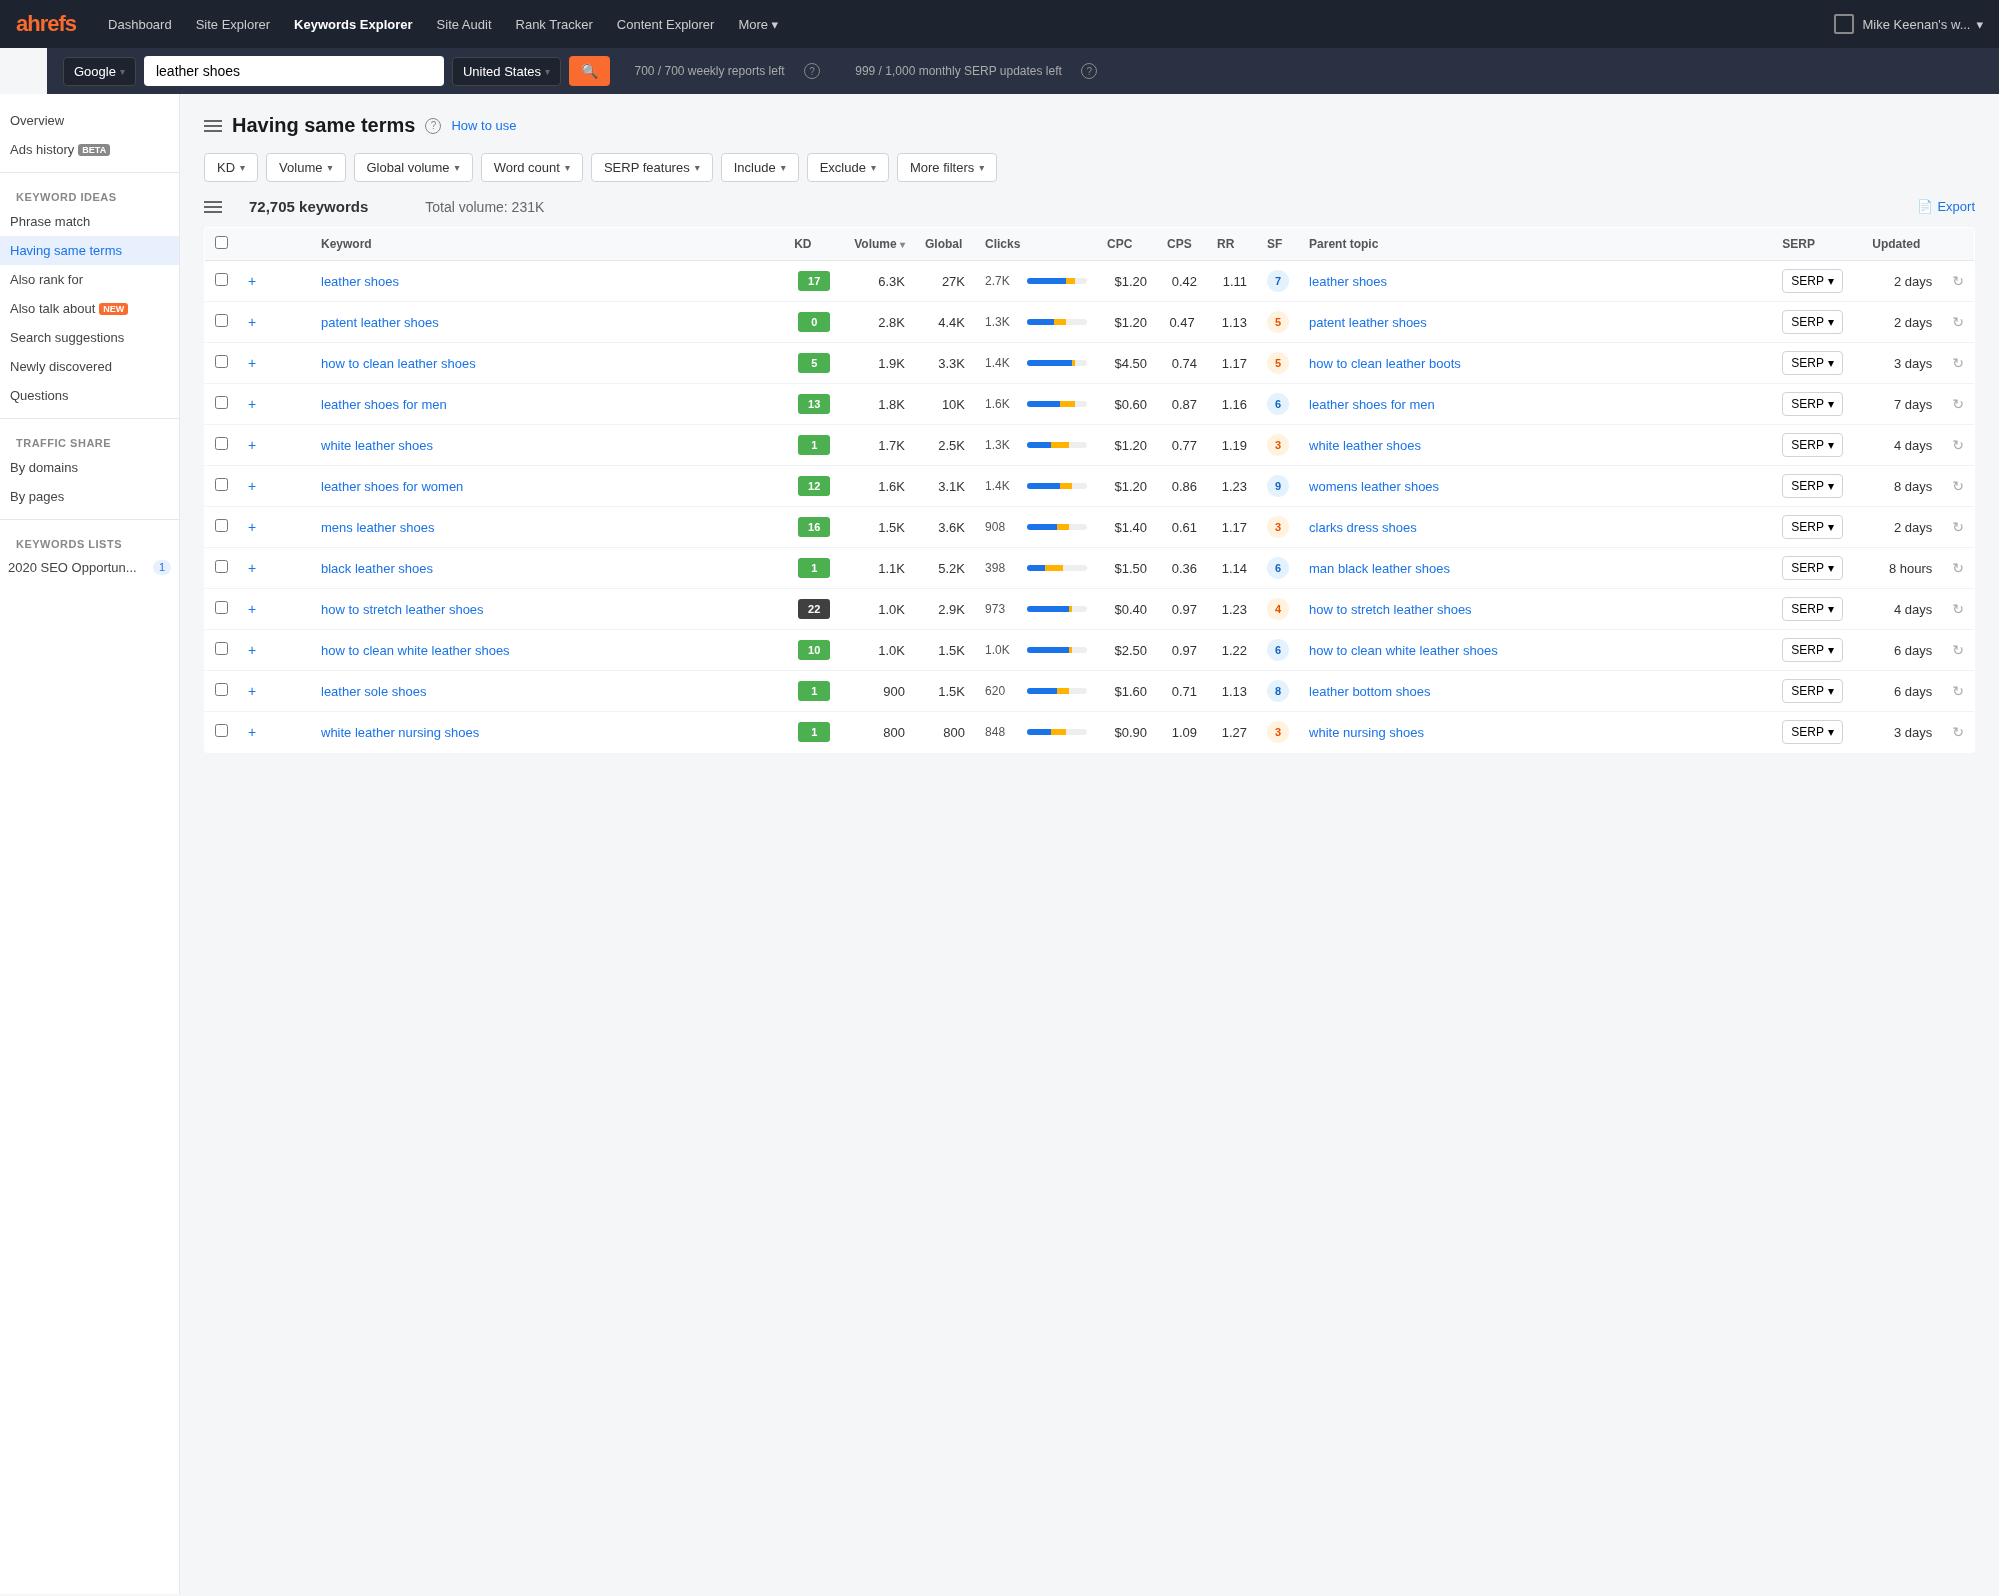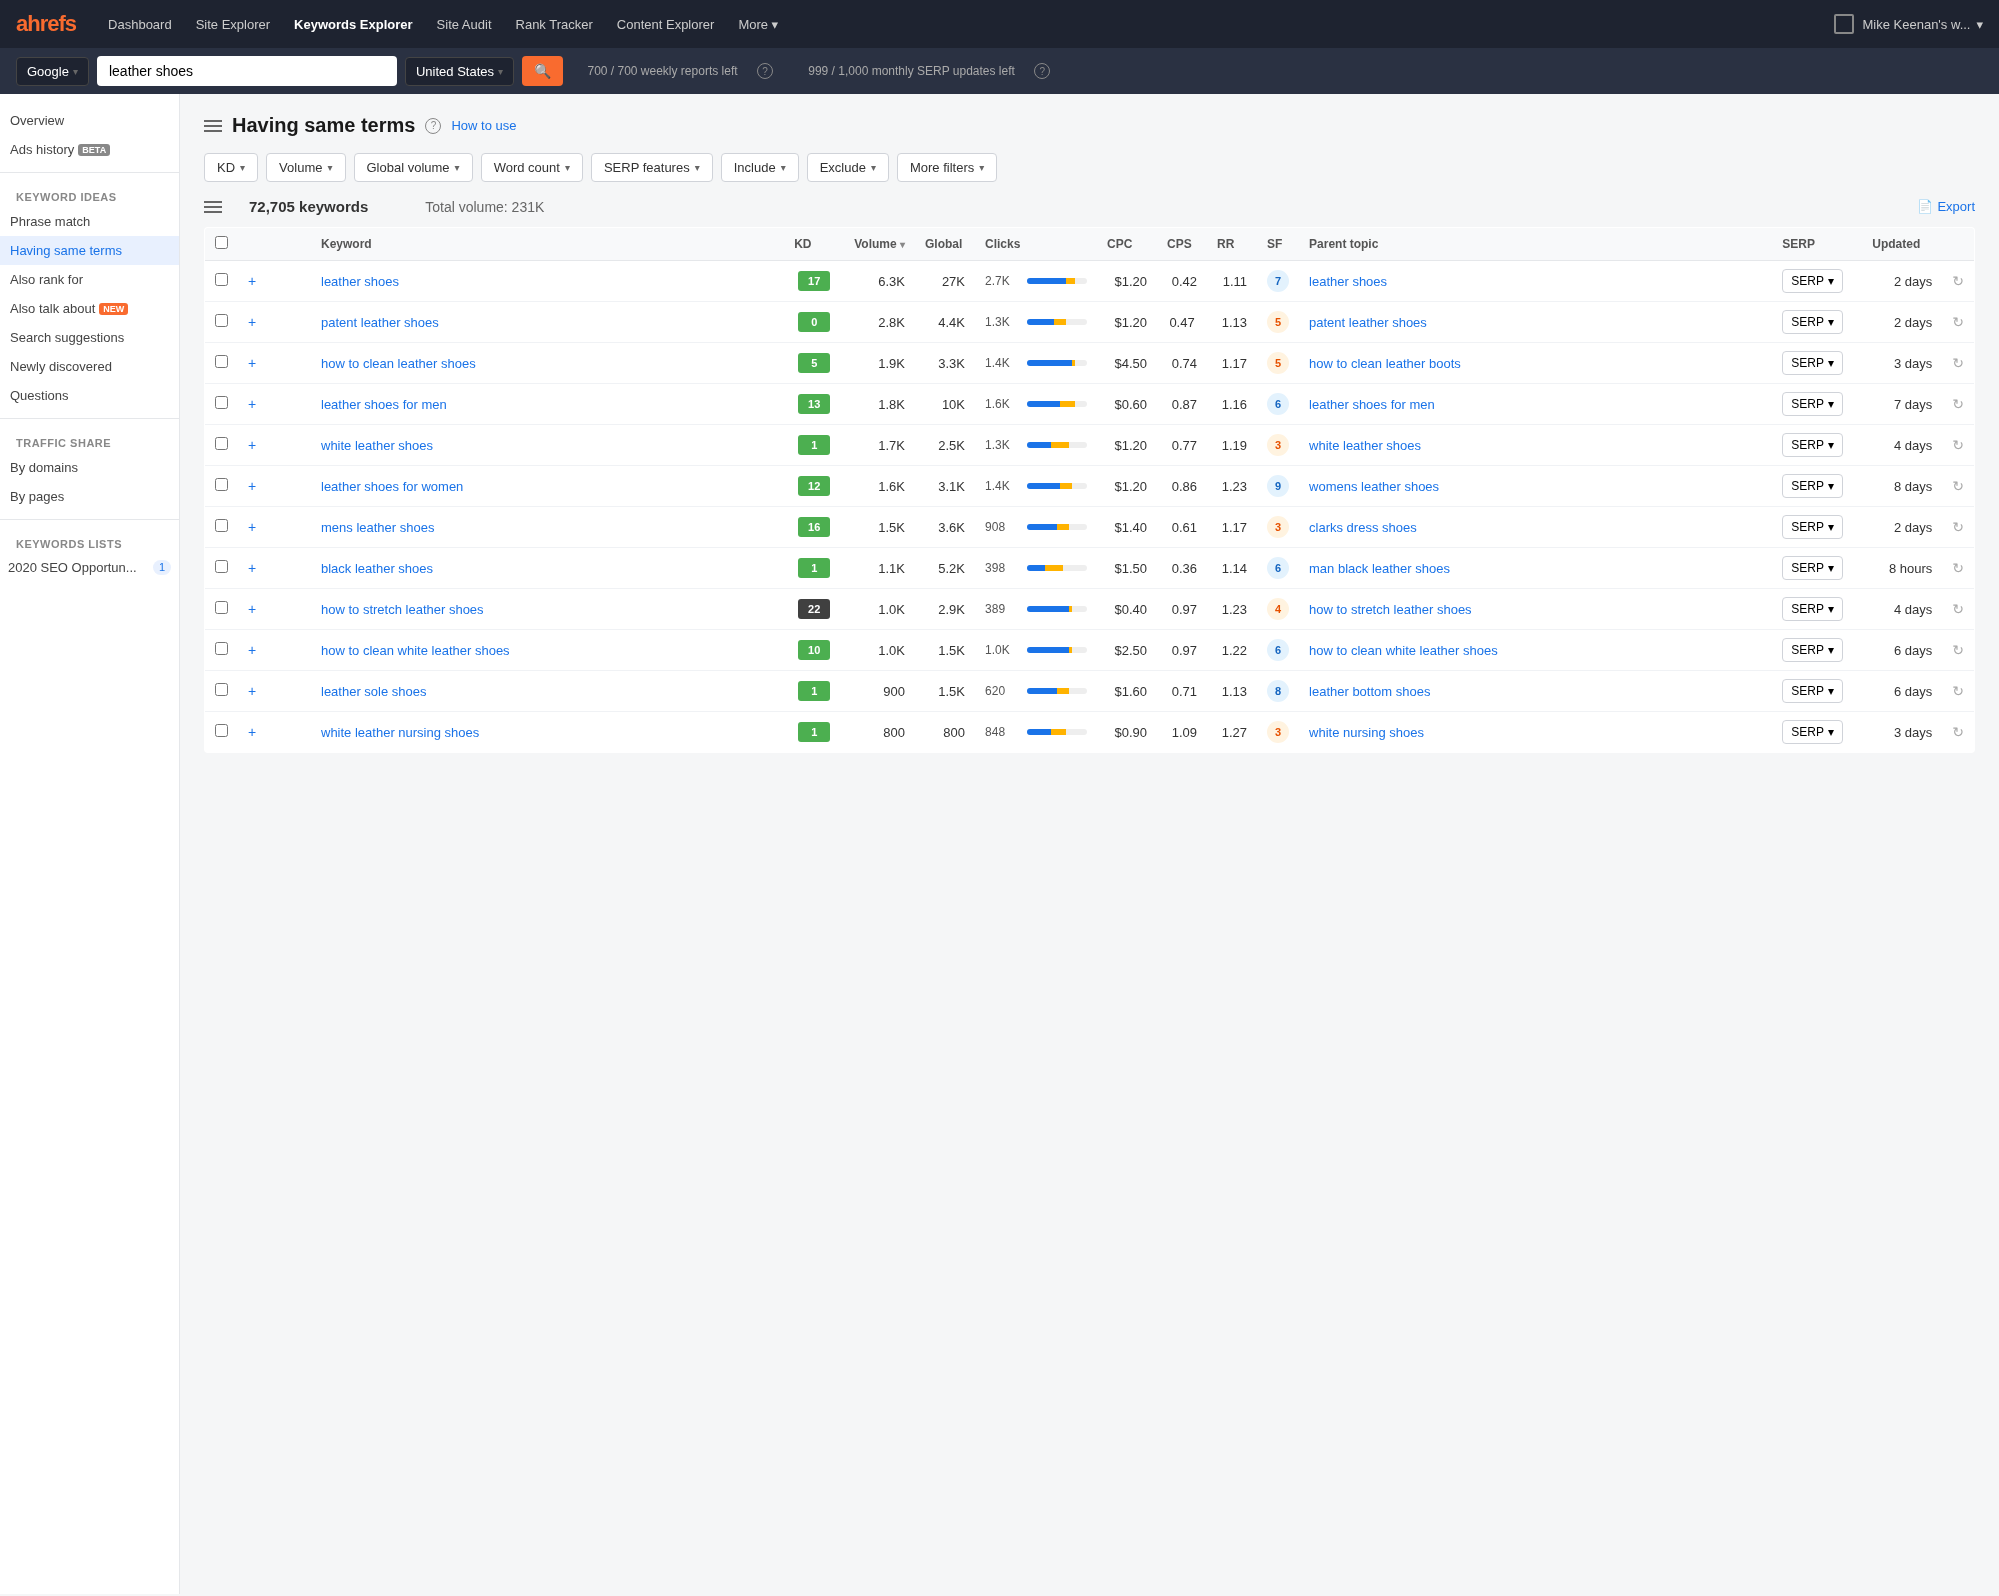--- a/index.html
+++ b/index.html
@@ -48,20 +48,21 @@
       margin-right: 8px;
     }
 
     
     .search-bar {
       background: #2a3142;
       display: flex;
       align-items: center;
       padding: 8px 16px;
       gap: 8px;
+      margin-left: 47px;
     }
     .search-bar .engine-select {
       background: #1e2330;
       border: 1px solid #444;
       color: #fff;
       padding: 6px 10px;
       border-radius: 4px;
       font-size: 13px;
       cursor: pointer;
       display: flex;
@@ -815,21 +816,21 @@
     <td class="col-kw">
       <a class="kw-link">how to stretch leather shoes</a>
     </td>
     <td class="col-kd">
       <span class="kd-badge kd-light-green">22</span>
     </td>
     <td class="col-vol" style="text-align:right">1.0K</td>
     <td class="col-global" style="text-align:right">2.9K</td>
     <td class="col-clicks">
       <div class="clicks-bar">
-        <span class="clicks-val">389</span>
+        <span class="clicks-val">973</span>
         <div class="bar-container">
           <div class="bar-blue" style="width:70%"></div>
           <div class="bar-orange" style="width:5%"></div>
         </div>
       </div>
     </td>
     <td class="col-cpc" style="text-align:right">$0.40</td>
     <td class="col-cps" style="text-align:right">0.97</td>
     <td class="col-rr" style="text-align:right">1.23</td>
     <td class="col-sf">

